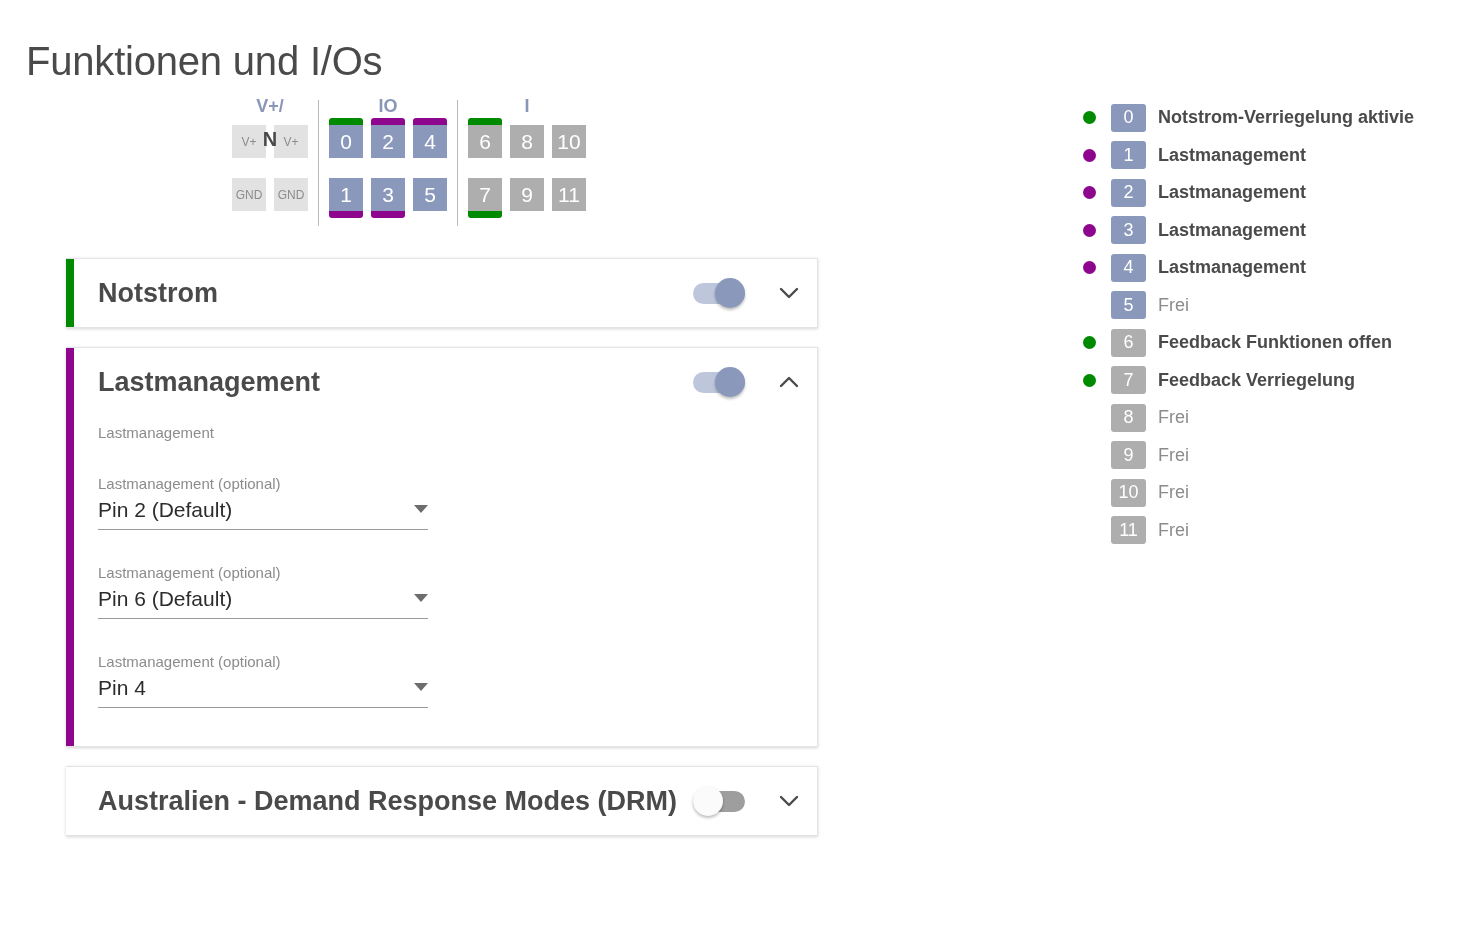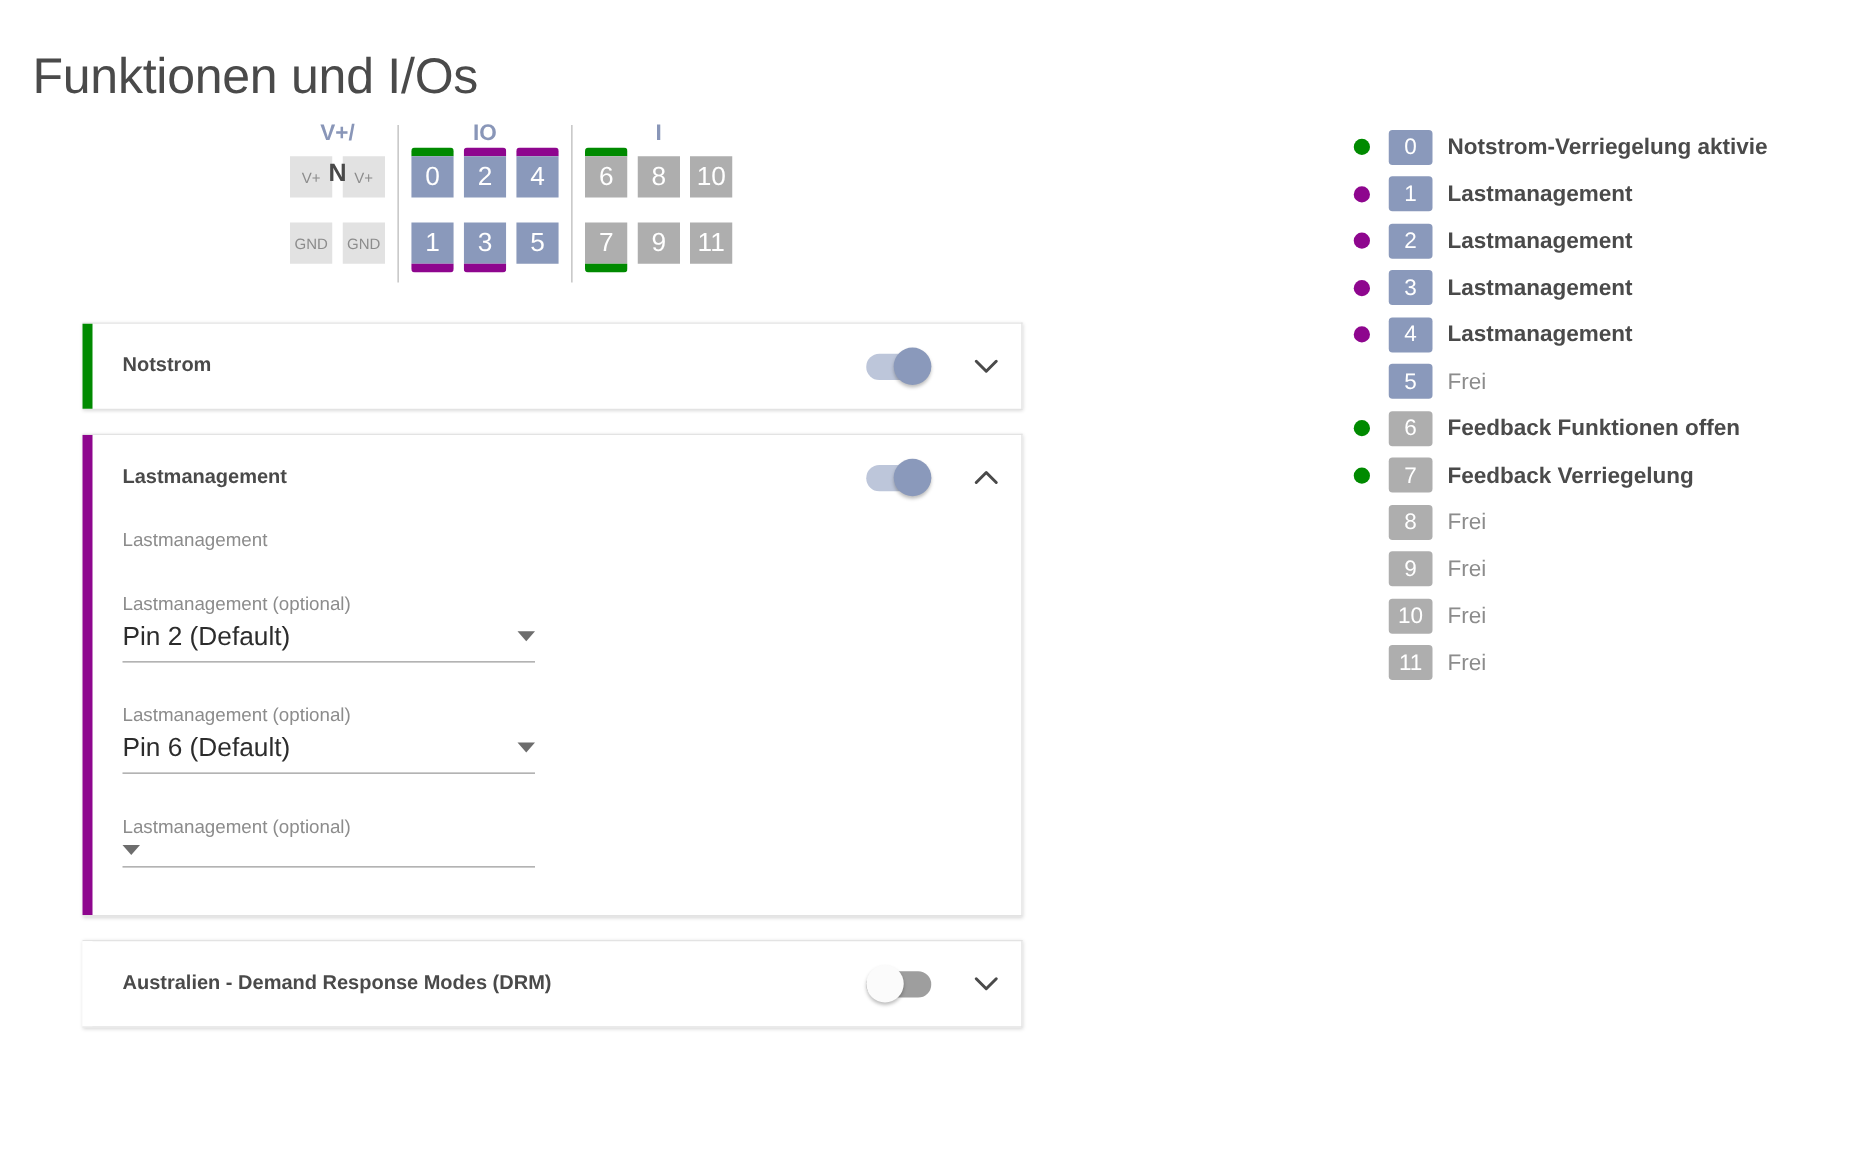--- a/index.html
+++ b/index.html
@@ -184,21 +184,21 @@
     min-width: 0;
   }
   .card-header {
     display: flex;
     align-items: center;
     height: 68px;
     padding: 0 18px 0 24px;
   }
   .card-title {
     flex: 1 1 auto;
-    font-size: 16px;
+    font-size: 27px;
     font-weight: bold;
     color: #4a4a4a;
     white-space: nowrap;
   }
 
   
   .toggle {
     width: 52px;
     height: 22px;
     position: relative;
@@ -497,20 +497,21 @@
             <div class="field">
               <div class="field-label">Lastmanagement (optional)</div>
               <div class="select">
                 <div class="select-value">Pin 6 (Default)</div>
                 <div class="caret"></div>
               </div>
             </div>
             <div class="field">
               <div class="field-label">Lastmanagement (optional)</div>
               <div class="select">
+                <div class="select-value">Pin 4</div>
                 <div class="caret"></div>
               </div>
             </div>
           </div>
         </div>
       </div>
       <div class="card">
         <div class="card-accent" style="background: rgb(255, 255, 255);"></div>
         <div class="card-body">
           <div class="card-header">

